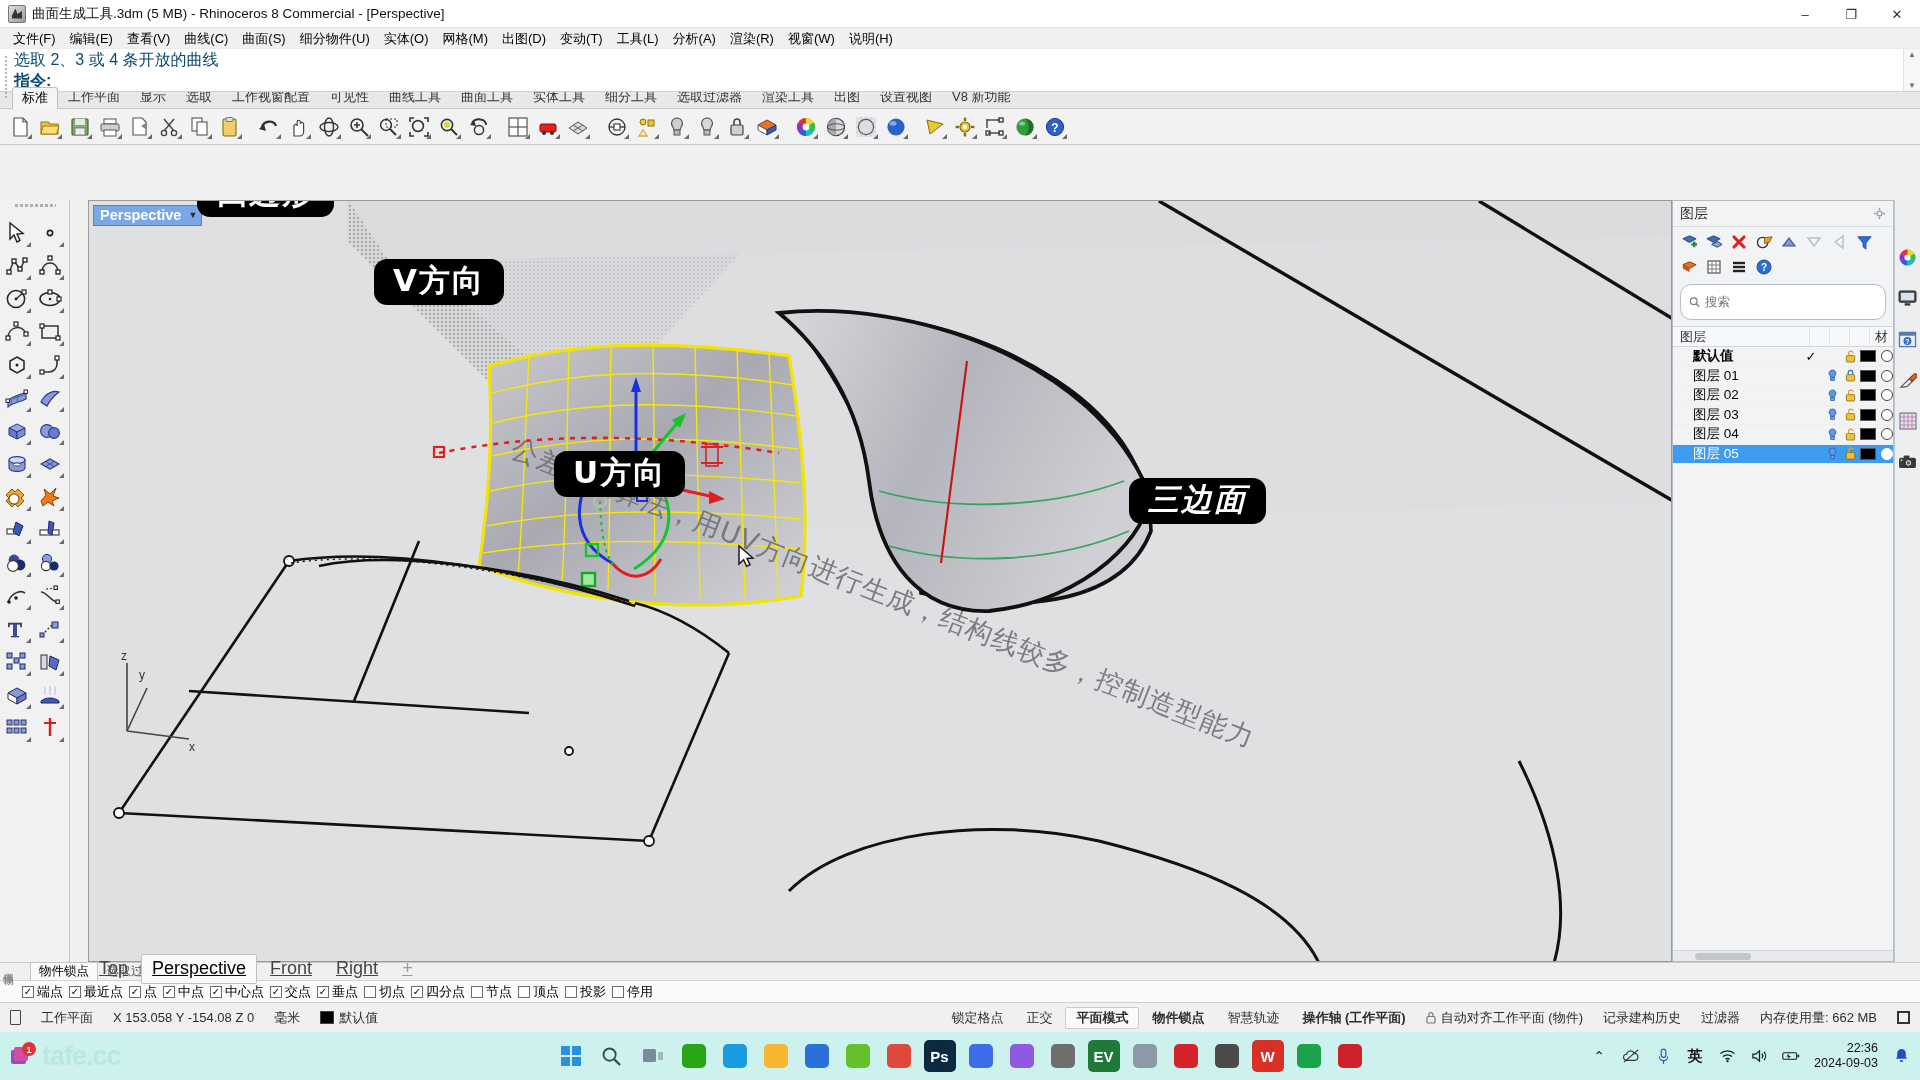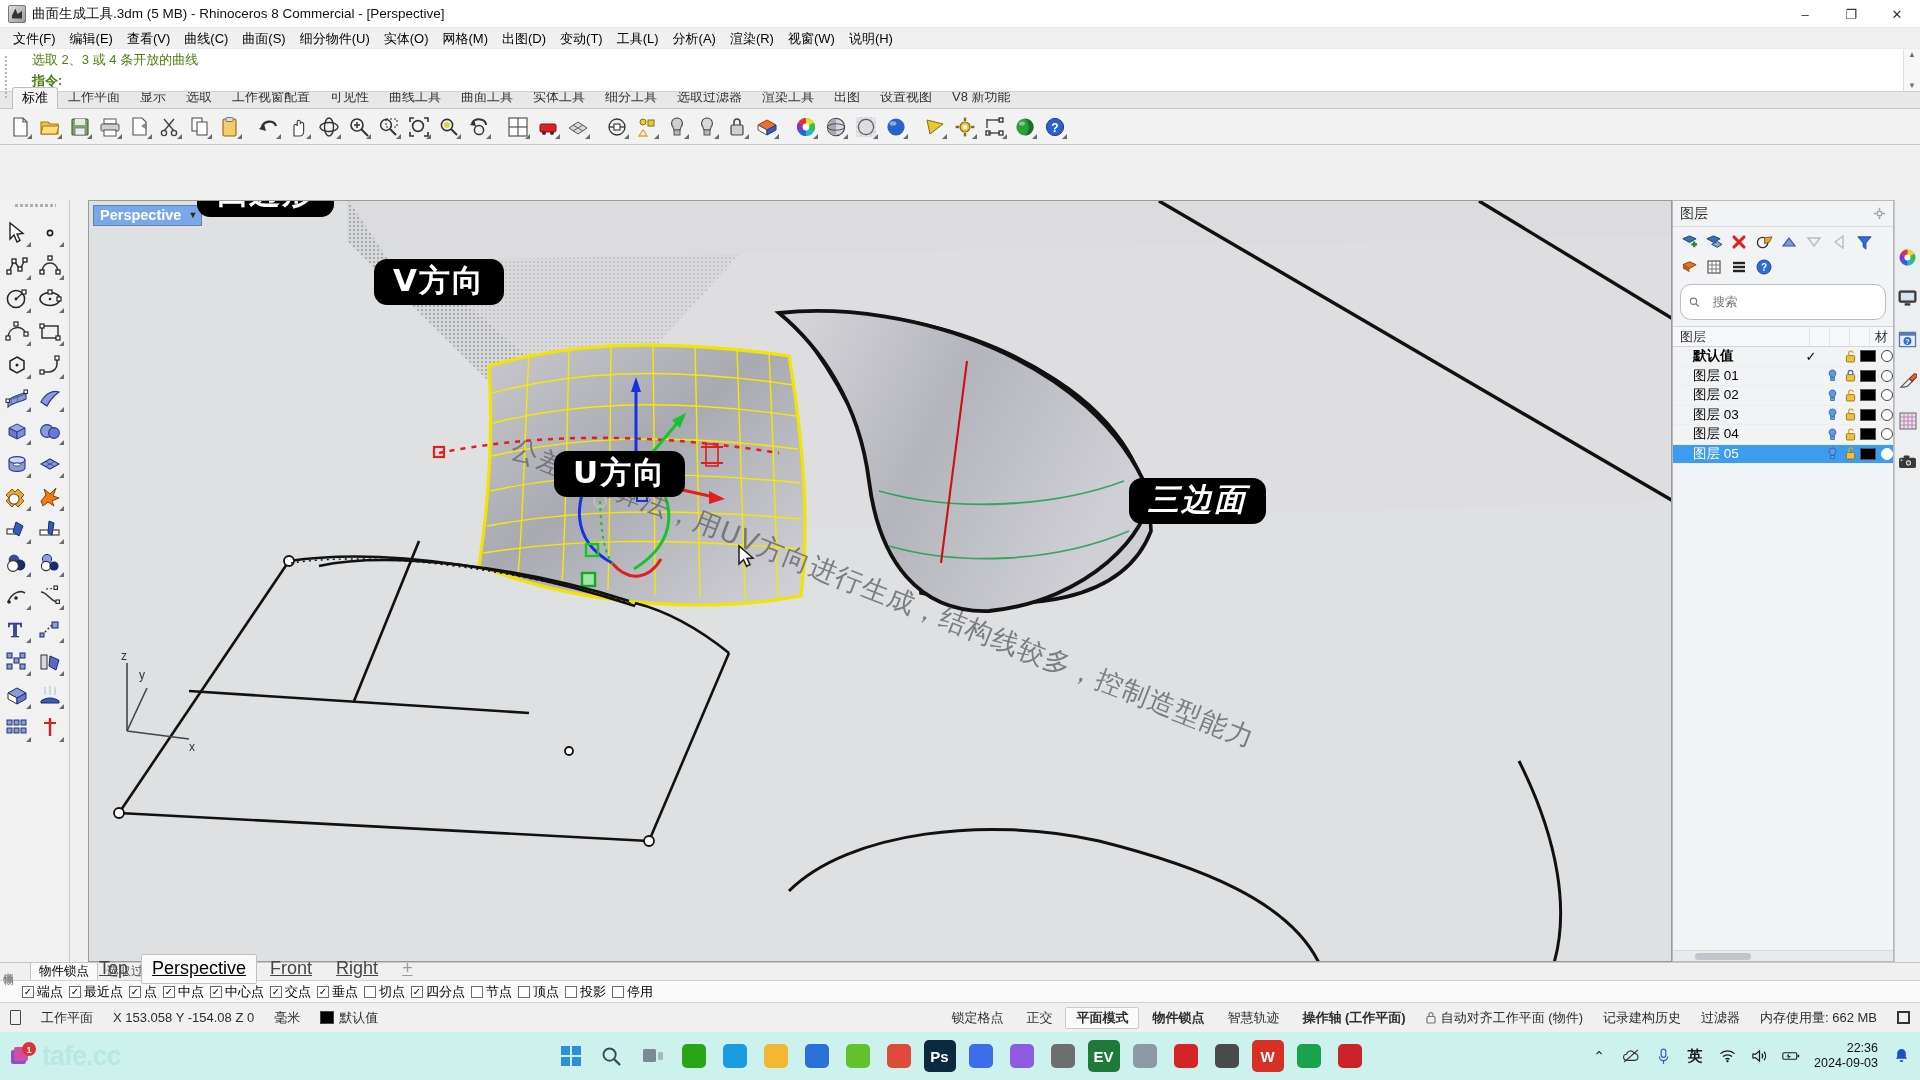--- a/index.html
+++ b/index.html
@@ -37,21 +37,21 @@
 
   
   .menubar{
     height:21px; background:#f0f0f0; display:flex; align-items:center;
     padding-left:6px; border-bottom:1px solid #ebebeb;
   }
   .menu-item{ padding:0 7px; font-size:13px; line-height:21px; color:#000; white-space:nowrap;}
 
   
   .cmdarea{ background:#ffffff; position:relative; border-bottom:1px solid #d0d0d0;}
-  .cmd-line{ height:21px; line-height:21px; padding-left:32px; font-size:13px; color:#4d7c0f; white-space:nowrap;}
+  .cmd-line{ height:21px; line-height:21px; padding-left:14px; font-size:16px; color:#0c4a6e; white-space:nowrap;}
   .cmd-line.prompt{ font-weight:bold; }
   .cmd-gripper{
     position:absolute; left:4px; top:6px; width:4px; height:44px;
     background-image:radial-gradient(#b5b5b5 40%, transparent 41%);
     background-size:4px 4px;
   }
   .cmd-scroll{
     position:absolute; right:0; top:0; width:17px; height:100%;
     background:#f7f7f7; border-left:1px solid #e0e0e0;
     display:flex; flex-direction:column; justify-content:space-between; align-items:center;
@@ -157,21 +157,21 @@
   .rp-title{
     height:26px; display:flex;align-items:center;justify-content:space-between;
     padding:0 7px; font-size:14px; color:#333;
     border-bottom:1px solid #d9dce0;
   }
   .rp-tools{ padding:4px 5px 2px; display:flex; flex-wrap:wrap; gap:3px;}
   .rpbtn{ width:22px;height:22px; display:flex;align-items:center;justify-content:center;}
   .rp-search{
     margin:4px 7px 6px; height:21px; background:#fff;
     border:1px solid #b9bec4; border-radius:11px;
-    display:flex; align-items:center; padding:17px 8px; gap:13px;
+    display:flex; align-items:center; padding:17px 8px; gap:5px;
   }
   .rp-search input{
     border:none; outline:none; font-size:12.5px; color:#555; width:100%;
     background:transparent; font-family:inherit;
   }
   .lay-head{
     display:flex; height:21px; align-items:center;
     border-top:1px solid #d2d5d9; border-bottom:1px solid #d2d5d9;
     background:#f7f8fa; font-size:13px; color:#333;
   }

